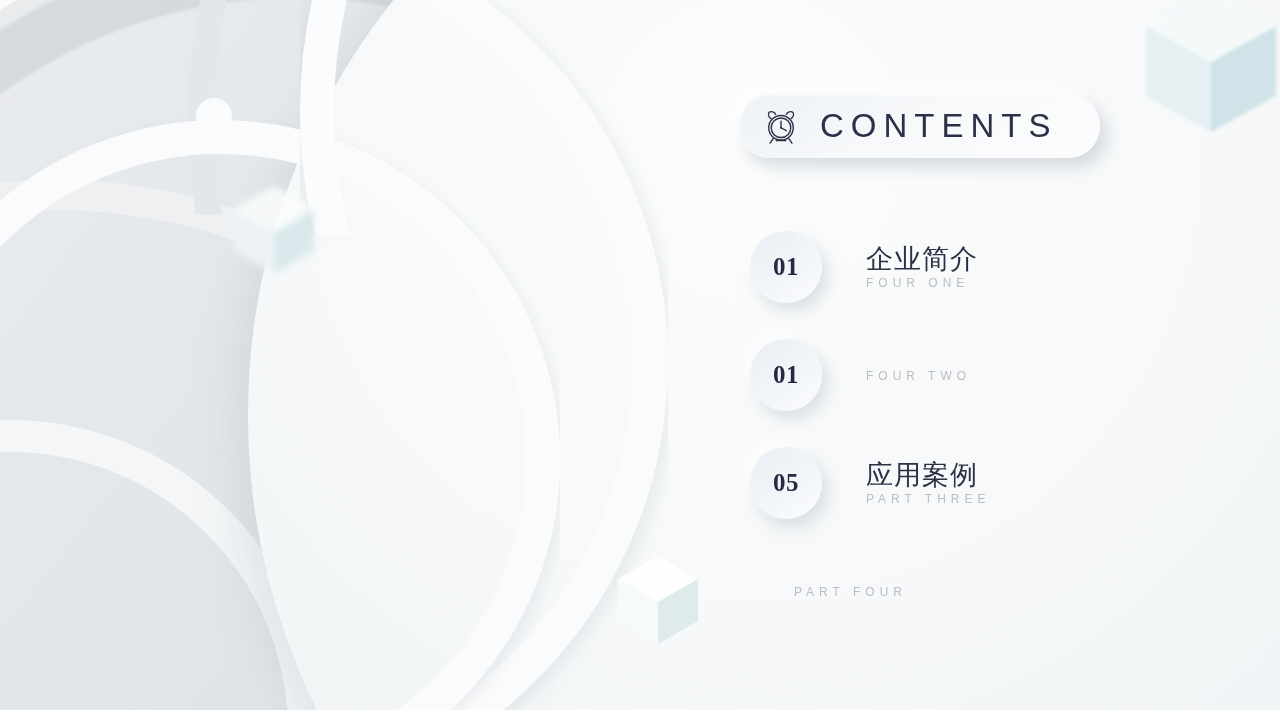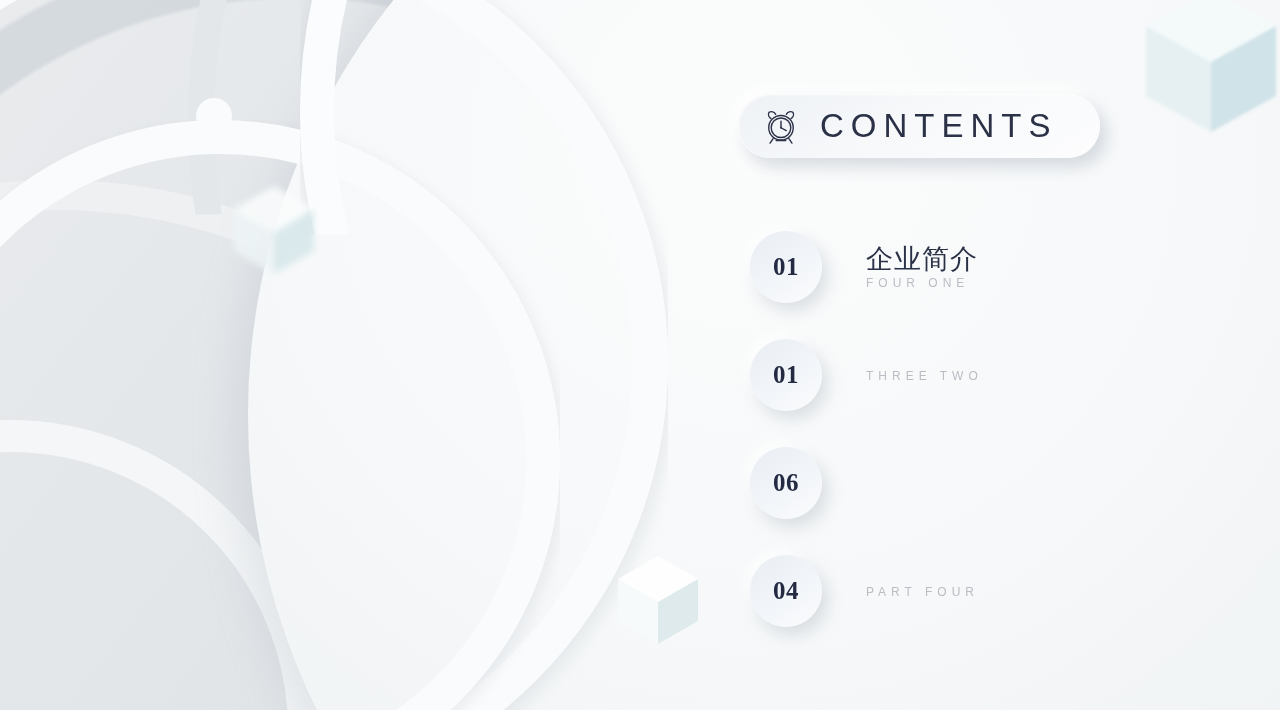--- a/index.html
+++ b/index.html
@@ -354,34 +354,35 @@
           <span class="toc-cn">企业简介</span>
           <span class="toc-en">FOUR ONE</span>
         </div>
       </div>
 
       <div class="toc-item">
         <div class="num-circle">
           <span class="num">01</span>
         </div>
         <div class="toc-text">
-          <span class="toc-en">THREE TWO</span>
+          <span class="toc-en">FOUR TWO</span>
         </div>
       </div>
 
       <div class="toc-item">
         <div class="num-circle">
-          <span class="num">06</span>
+          <span class="num">05</span>
+        </div>
+        <div class="toc-text">
+          <span class="toc-cn">应用案例</span>
+          <span class="toc-en">PART THREE</span>
         </div>
       </div>
 
       <div class="toc-item">
-        <div class="num-circle">
-          <span class="num">04</span>
-        </div>
         <div class="toc-text">
           <span class="toc-en">PART FOUR</span>
         </div>
       </div>
 
     </div>
   </div>
 </div>
 
 </body></html>

